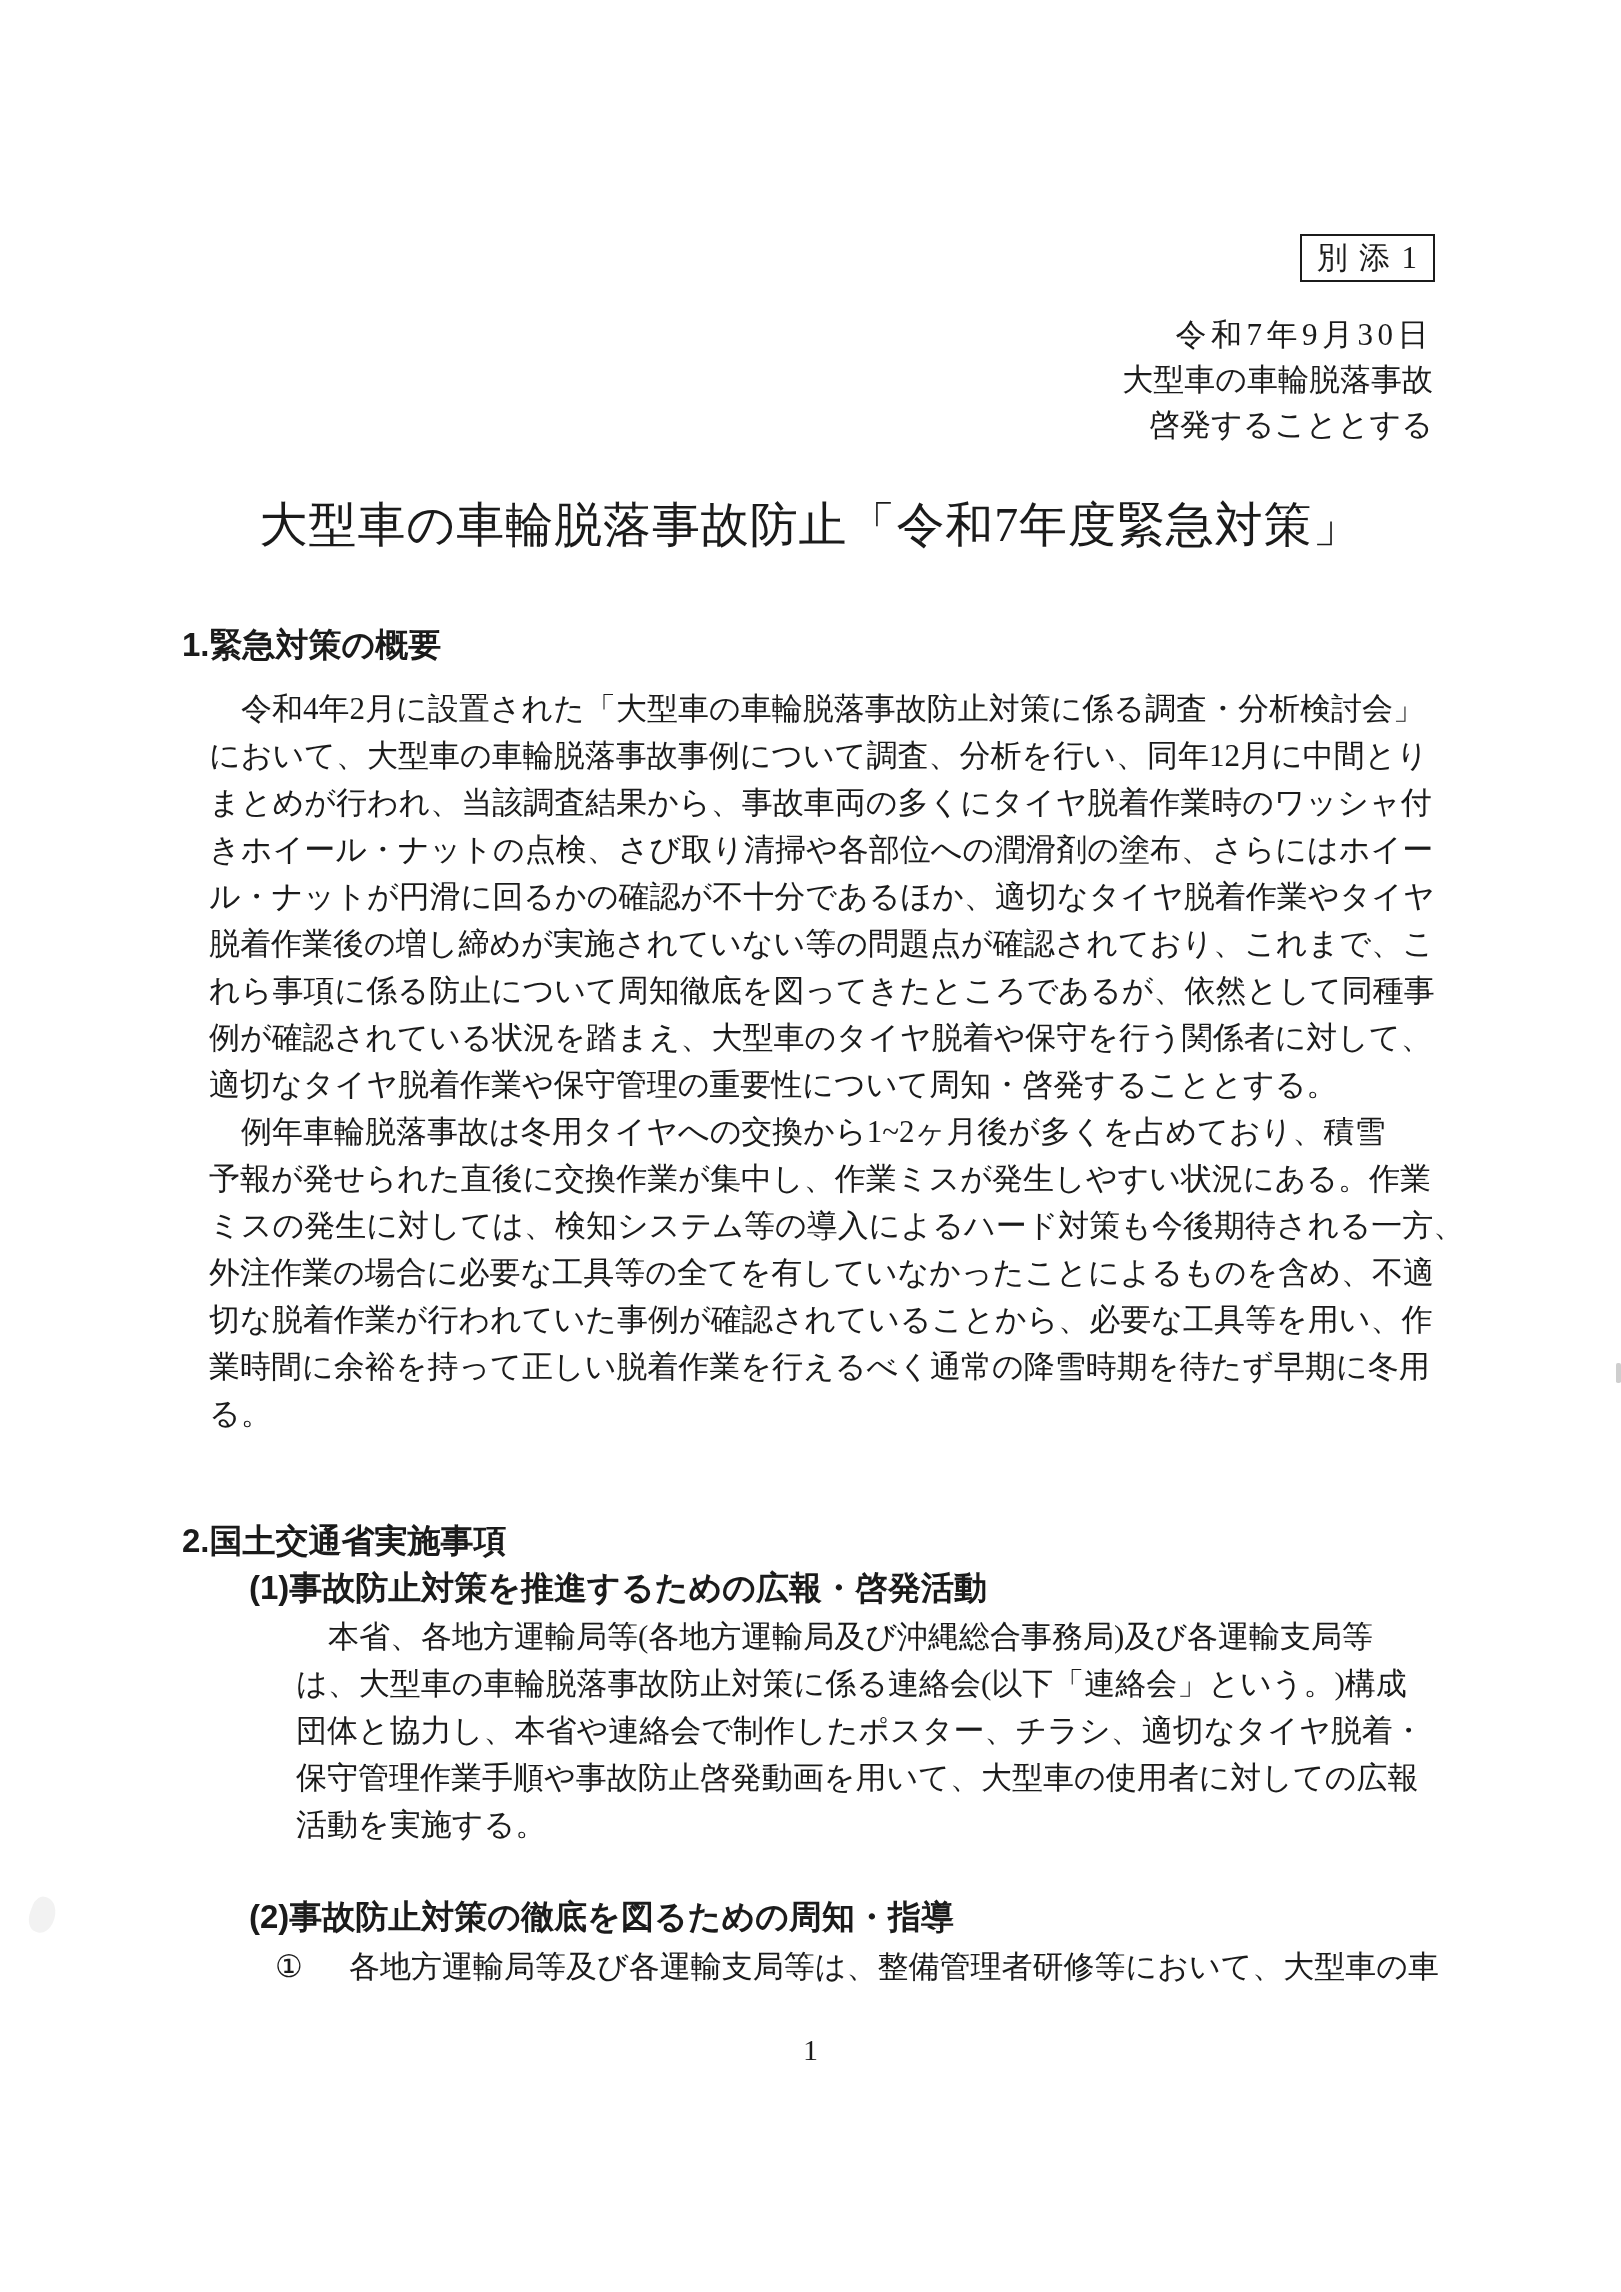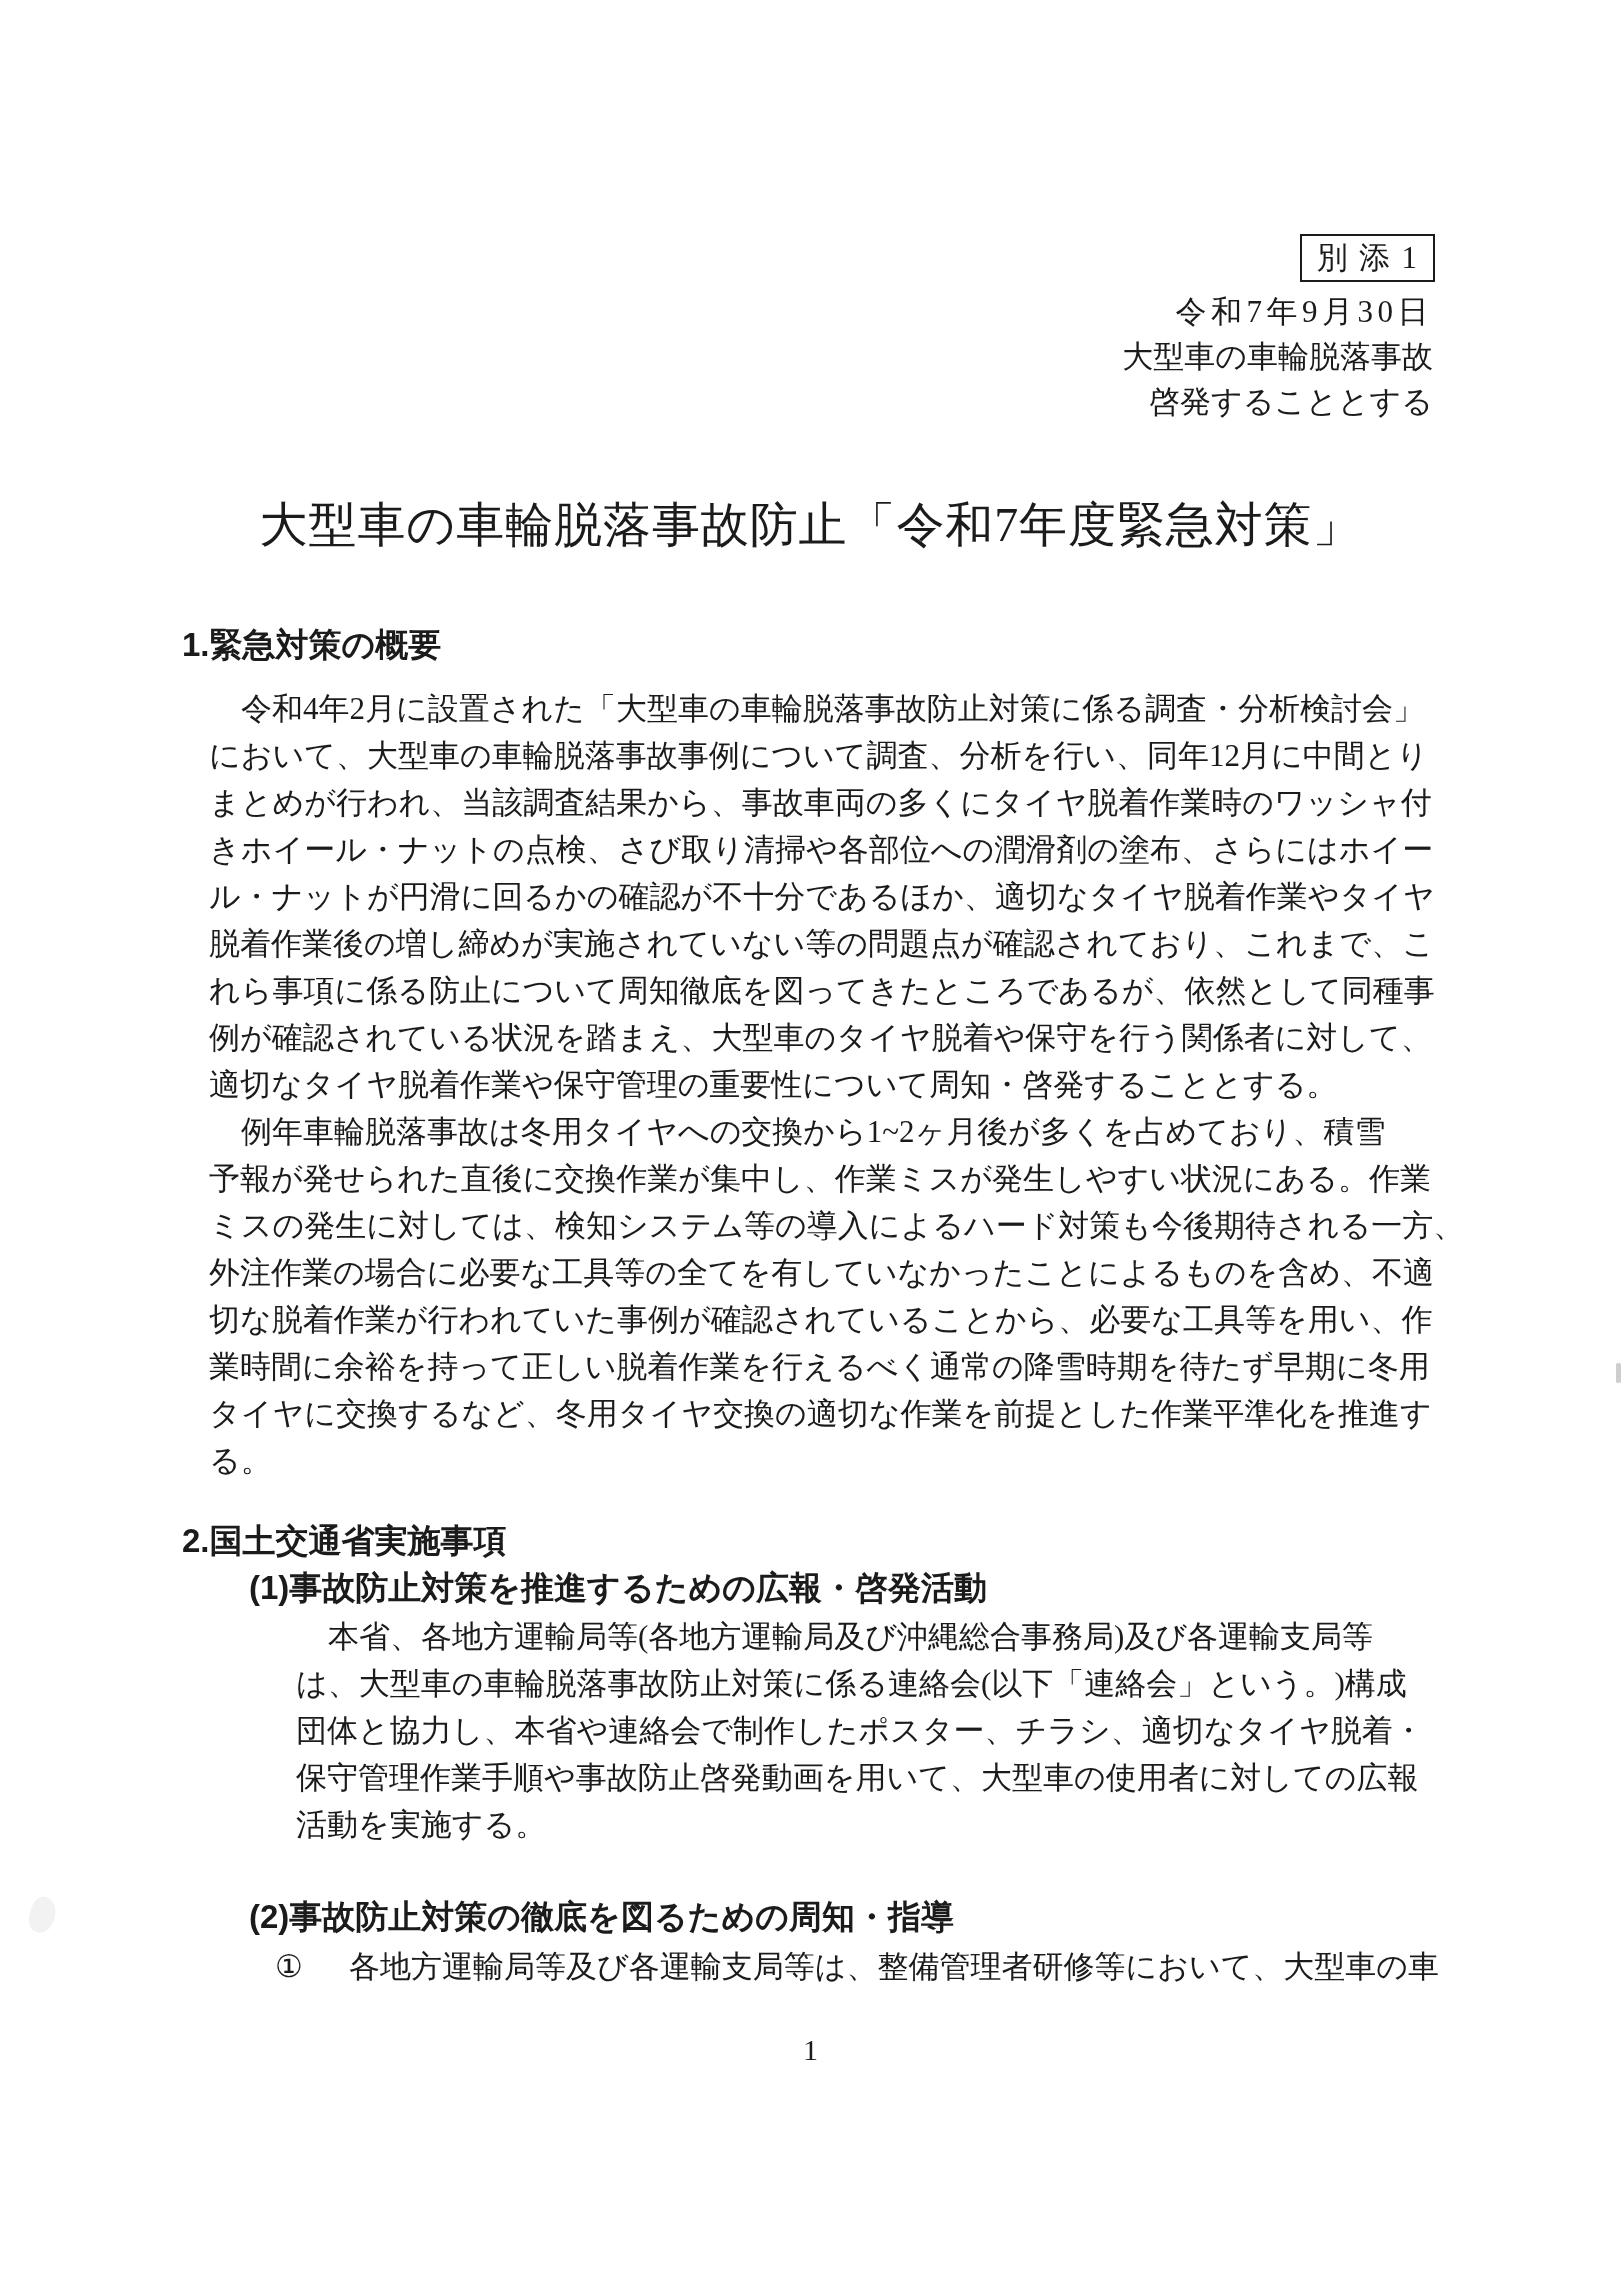--- a/index.html
+++ b/index.html
@@ -31,21 +31,21 @@
 
   
   .header-right {
     top: 289px;
     right: 188px;
     text-align: right;
     font-size: 31px;
     line-height: 45px;
     white-space: nowrap;
   }
-  .header-right .date { letter-spacing: 4.5px; }
+  .header-right .date { letter-spacing: 4.5px; margin-top: 23px; }
 
   .doc-title {
     top: 493px;
     left: 0;
     width: 100%;
     text-align: center;
     font-size: 48px;
     letter-spacing: 0.9px;
     white-space: nowrap;
   }
@@ -151,21 +151,20 @@
         <div class="line">例が確認されている状況を踏まえ、大型車のタイヤ脱着や保守を行う関係者に対して、</div>
         <div class="line">適切なタイヤ脱着作業や保守管理の重要性について周知・啓発することとする。</div>
       </div>
     <div class="indent-first">
         <div class="line">例年車輪脱落事故は冬用タイヤへの交換から1~2ヶ月後が多くを占めており、積雪</div>
         <div class="line">予報が発せられた直後に交換作業が集中し、作業ミスが発生しやすい状況にある。作業</div>
         <div class="line">ミスの発生に対しては、検知システム等の導入によるハード対策も今後期待される一方、</div>
         <div class="line">外注作業の場合に必要な工具等の全てを有していなかったことによるものを含め、不適</div>
         <div class="line">切な脱着作業が行われていた事例が確認されていることから、必要な工具等を用い、作</div>
         <div class="line">業時間に余裕を持って正しい脱着作業を行えるべく通常の降雪時期を待たず早期に冬用</div>
-        <div class="line">タイヤに交換するなど、冬用タイヤ交換の適切な作業を前提とした作業平準化を推進す</div>
         <div class="line">る。</div>
       </div>
   </div>
 
   <div class="abs heading h-sec2">2.国土交通省実施事項</div>
 
   <div class="abs heading h-sub1">(1)事故防止対策を推進するための広報・啓発活動</div>
 
   <div class="abs body-block sub1-body indent-first">
       <div class="line">本省、各地方運輸局等(各地方運輸局及び沖縄総合事務局)及び各運輸支局等</div>

